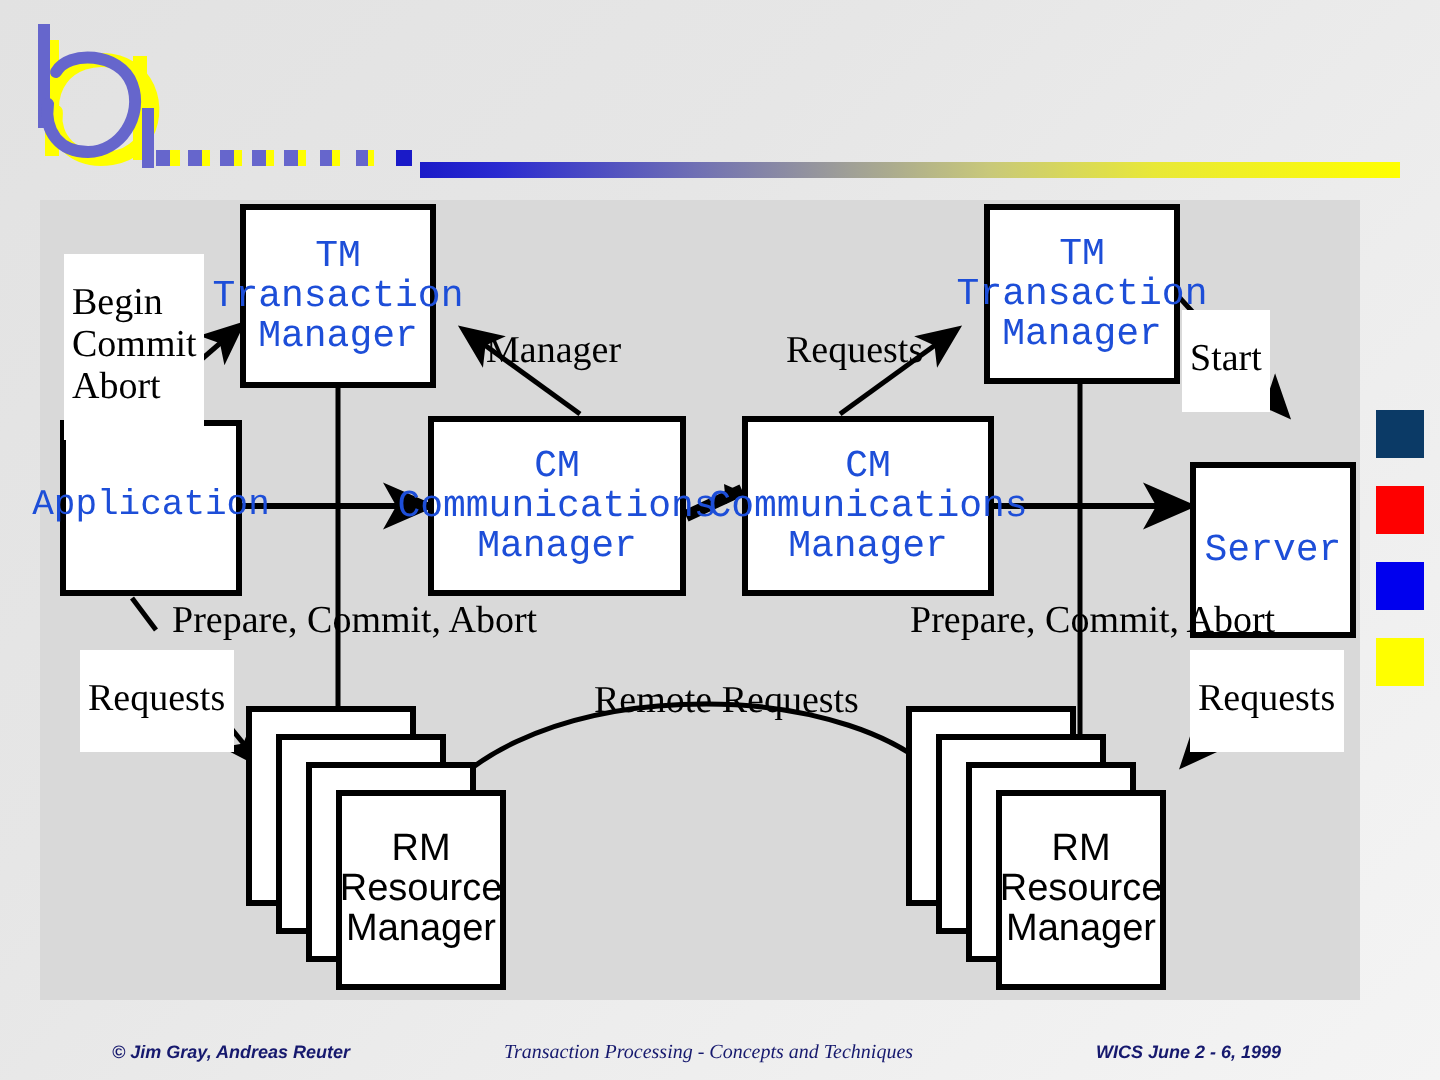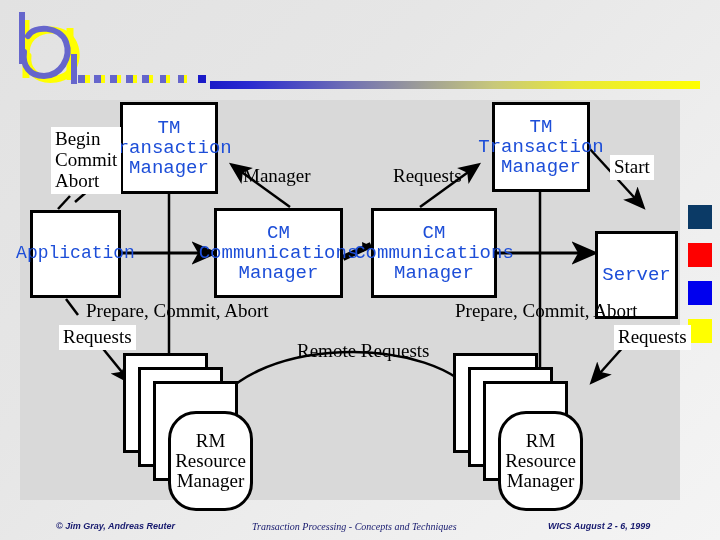--- a/index.html
+++ b/index.html
@@ -115,47 +115,45 @@
     background: #ffffff;
     border: 3px solid #000000;
     box-sizing: border-box;
     width: 85px;
     height: 100px;
   }
   .rm-card.c1 { left: 0px;  top: 0px;  }
   .rm-card.c2 { left: 15px; top: 14px; }
   .rm-card.c3 { left: 30px; top: 28px; }
   .rm-card.c4 {
-    left: 45px; top: 58px;
+    left: 45px; top: 42px;
     display: flex;
     flex-direction: column;
     align-items: center;
     justify-content: center;
-    font-family: Liberation Serif, serif;
+    font-family: Liberation Sans, sans-serif;
     font-size: 19px;
     line-height: 1.06;
     text-align: center;
     white-space: pre-line;
-    border-radius: 28px;
   }
 
   
   .edge-label {
     position: absolute;
     font-family: "Liberation Serif", serif;
     font-size: 19px;
     line-height: 1.1;
     color: #000000;
     white-space: pre-line;
     z-index: 5;
   }
   .edge-label.boxed {
     background: #ffffff;
-    padding: 2px 4px;
-    margin-left: 19px;
+    padding: 15px 4px;
   }
   #label-begin-commit-abort { left: 32px;  top: 127px; text-align: left; }
   #label-outgoing           { left: 243px; top: 166px; }
   #label-incoming           { left: 393px; top: 166px; }
   #label-start              { left: 591px; top: 155px; }
   #label-prepare-left       { left: 86px;  top: 301px; }
   #label-prepare-right      { left: 455px; top: 301px; }
   #label-requests-left      { left: 40px;  top: 325px; }
   #label-requests-right     { left: 595px; top: 325px; }
   #label-remote-requests    { left: 297px; top: 341px; background: transparent; }
@@ -300,15 +298,15 @@
   <div class="edge-label boxed" id="label-requests-right">Requests</div>
   <div class="edge-label" id="label-remote-requests">Remote Requests</div>
 
   <div class="swatch" id="swatch-1" style="background: rgb(11, 58, 102);"></div>
   <div class="swatch" id="swatch-2" style="background: rgb(254, 0, 0);"></div>
   <div class="swatch" id="swatch-3" style="background: rgb(0, 0, 238);"></div>
   <div class="swatch" id="swatch-4" style="background: rgb(255, 255, 0);"></div>
 
   <div class="footer-text" id="footer-left">© Jim Gray, Andreas Reuter</div>
   <div class="footer-text" id="footer-center">Transaction Processing - Concepts and Techniques</div>
-  <div class="footer-text" id="footer-right">WICS August 2 - 6, 1999</div>
+  <div class="footer-text" id="footer-right">WICS June 2 - 6, 1999</div>
 
 </div>
 
 </body></html>

